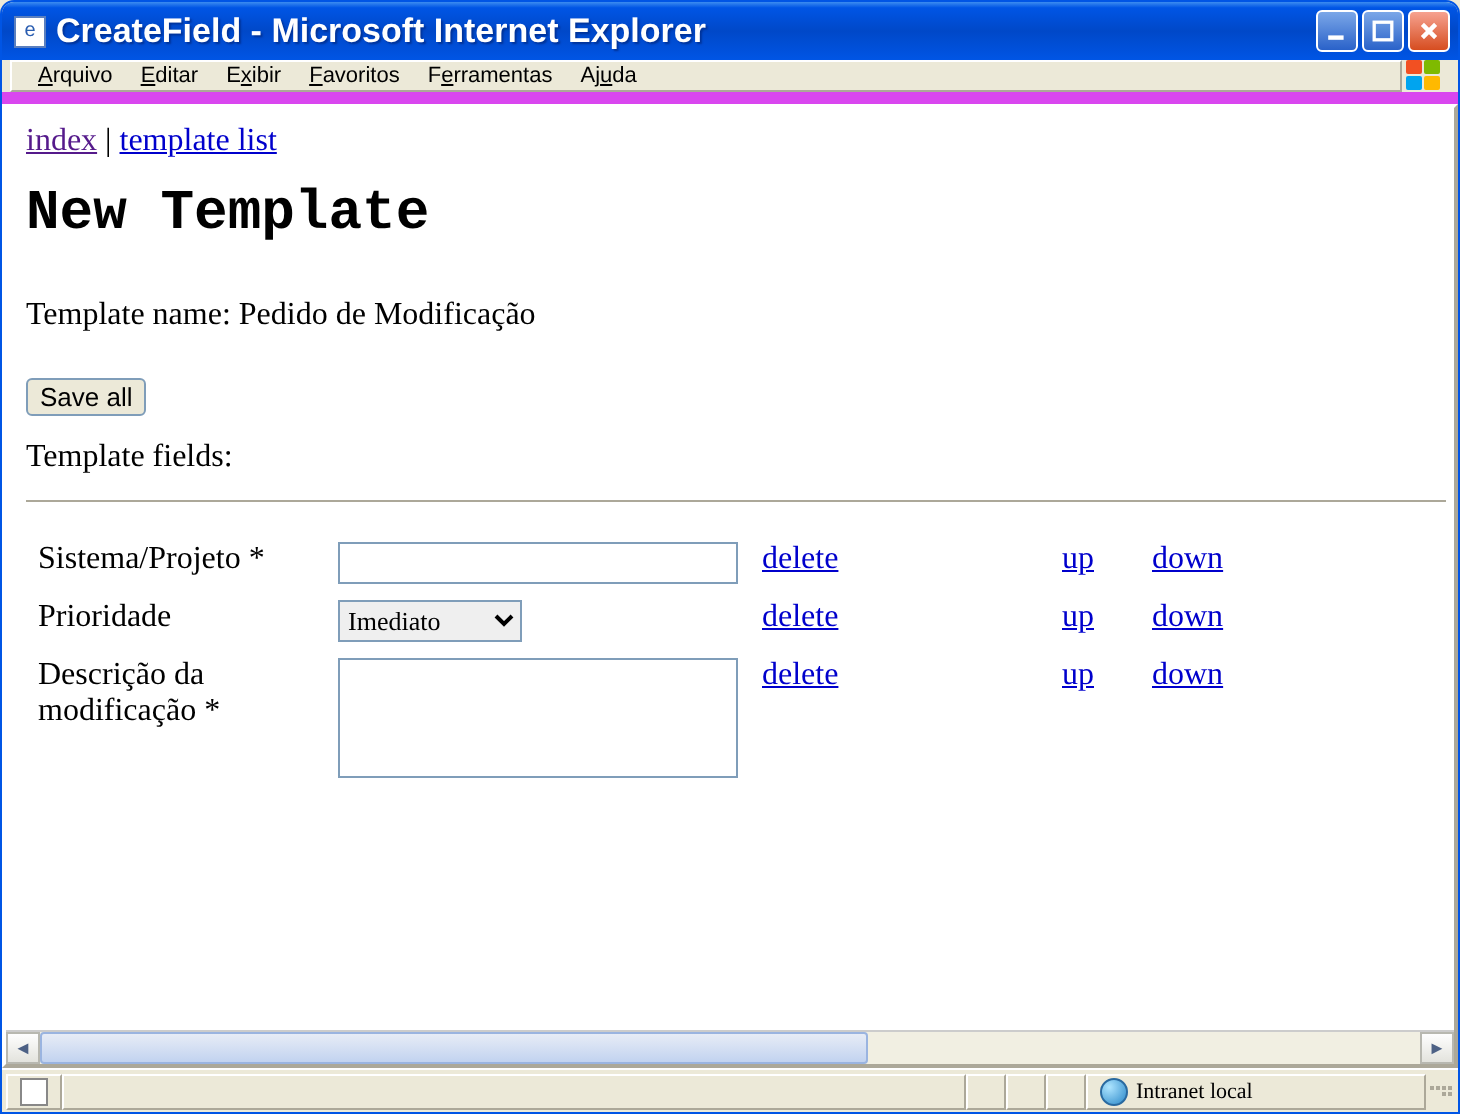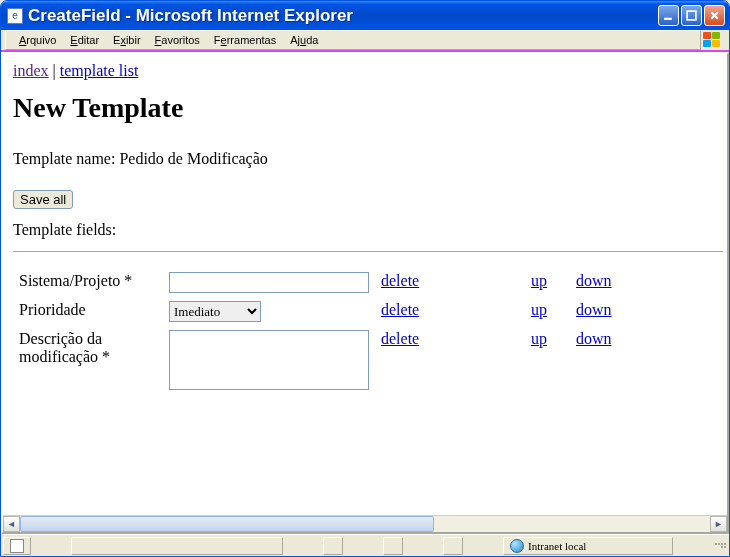--- a/index.html
+++ b/index.html
@@ -37,21 +37,21 @@
     font-weight: bold; font-family: Arial;
   }
   .win-btn.min, .win-btn.max { background: linear-gradient(to bottom,#7ba7e8,#2a62c9); color:#fff; }
   .win-btn.close { background: linear-gradient(to bottom,#f6a290,#d64d20); color:#fff; }
   .win-btn svg { width:11px; height:11px; }
 
   
   .menubar {
     height: 22px;
     background: #ece9d8;
-    border-bottom: 2px solid #d946ef;
+    border-bottom: 6px solid #d946ef;
     display: flex; align-items: center;
     padding: 0 4px;
     position: relative;
   }
   .menu-wrap {
     border: 1px solid #fff; border-right-color:#aca899; border-bottom-color:#aca899;
     display:flex; flex:1; height:100%; align-items:center; padding-left:6px;
   }
   .menu-item { padding: 2px 7px; cursor: default; }
   .menu-item .accel { text-decoration: underline; }
@@ -75,21 +75,21 @@
   }
   .content-scroll {
     flex:1; overflow:hidden; padding: 8px 4px 0 10px; position:relative;
     font-family: "Times New Roman", serif; font-size: 16px; color:#000;
   }
 
   .breadcrumb a { color: #0000cc; text-decoration: underline; }
   .breadcrumb a.visited { color: #551a8b; }
   .breadcrumb-sep { color:#000; }
 
-  h1.page-title { font-family:Liberation Serif, serif; font-size:28px; font-weight:bold; margin:12px 0 26px 0; }
+  h1.page-title { font-family:Liberation Mono, monospace; font-size:28px; font-weight:bold; margin:12px 0 26px 0; }
 
   .line-label { font-weight: normal; }
   .form-line { margin-bottom: 12px; }
 
   .select-wrap { position: relative; display:inline-block; vertical-align:middle; }
   .native-select {
     width: 92px; height: 20px; font: 13px Tahoma, Arial, sans-serif;
     border:1px solid #7f9db9; background:#fff;
   }
   .dropdown-list {
@@ -145,21 +145,20 @@
     position:absolute; left:0; top:0; bottom:0; width:60%;
     background: linear-gradient(to bottom,#e7ecf6,#c2d3f0);
     border:1px solid #9ab4e0; border-radius:2px;
   }
 
   
   .statusbar {
     height: 22px; background:#ece9d8; border-top:1px solid #fff;
     display:flex; align-items:center; font: 11px Tahoma;
     padding: 0 2px;
-    gap: 40px;
   }
   .statusbar .cell {
     border:1px solid #aca899; border-top-color:#fff; border-left-color:#fff;
     height:18px; padding: 1px 6px; display:flex; align-items:center; gap:4px;
   }
   .statusbar .cell.left { width: 28px; }
   .statusbar .cell.spacer { flex:1; }
   .statusbar .cell.zone { width: 170px; justify-content:flex-start; }
   .doc-icon { width:14px; height:14px; background:#fff; border:1px solid #888; position:relative;}
   .globe-icon { width:14px; height:14px; border-radius:50%; background: radial-gradient(circle at 30% 30%, #aee5ff, #2a88c9); border:1px solid #2a6aa0;}

